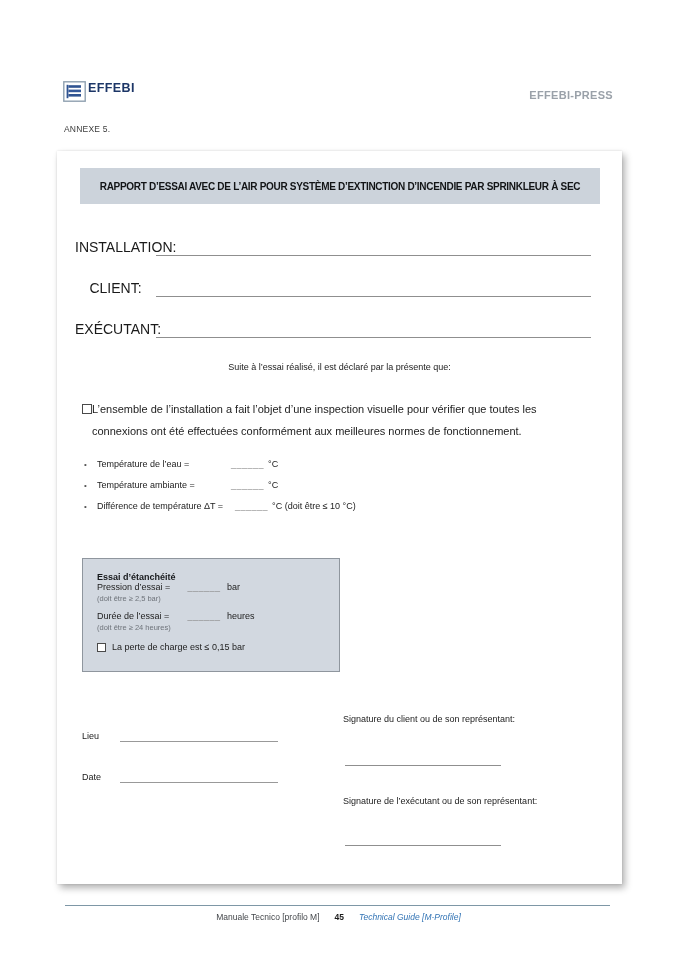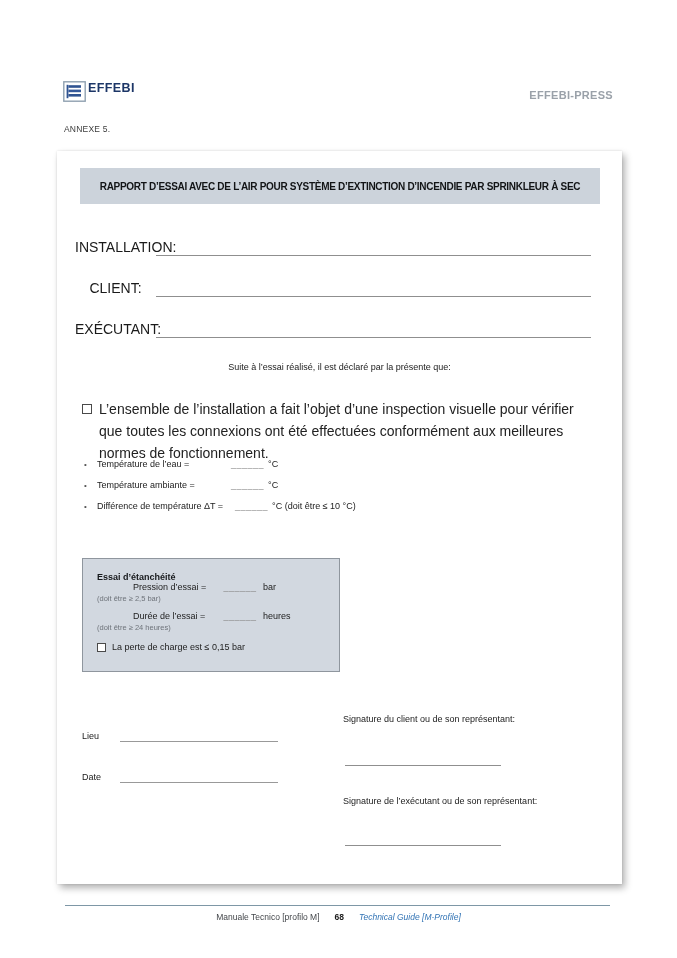--- a/index.html
+++ b/index.html
@@ -24,38 +24,38 @@
     position:absolute; left:23px; top:17px; width:520px; height:36px; background:#ccd3db;
     display:flex; align-items:center; justify-content:center;
     font-size:10px; font-weight:bold; letter-spacing:-0.3px; color:#121416; white-space:nowrap;
   }
   .field-row { position:absolute; left:18px; width:516px; display:flex; align-items:flex-end; font-size:14px;text-align:center; }
   .f-label { width:81px; flex:none; padding-bottom:1px; }
   .f-line { flex:1; border-bottom:1px solid #8f8f8f; height:11px; }
 
   .declaration { position:absolute; left:0; top:211px; width:100%; text-align:center; font-size:9px; color:#222; }
 
-  .inspection { position:absolute; left:25px; top:247px; display:flex; gap:7px; font-size:14px; }
+  .inspection { position:absolute; left:25px; top:247px; display:flex; font-size:11px; }
   .checkbox { width:10px; height:10px; border:1px solid #4a4a4a; background:#fff; flex:none; }
   .inspection .checkbox { margin-top:6px; }
   .insp-text { width:484px; line-height:22px; color:#222; }
 
   .bullets { position:absolute; left:27px; top:308px; font-size:9px; color:#222; }
   .bullet-item { display:flex; align-items:baseline; height:21px; }
   .bullet-item::before { content:"\2022"; width:13px; font-size:8px; color:#555; }
   .b-label { display:inline-block; min-width:134px; padding-right:4px; }
   .b-blank { color:#8a8a8a; letter-spacing:0.5px; }
   .b-unit { margin-left:4px; }
 
   .leak-box {
     position:absolute; left:25px; top:407px; width:258px; height:114px;
     background:#d2d8e0; border:1px solid #8f969e; padding:13px 14px 11px; font-size:9px; color:#222;
   }
   .lb-title { font-weight:bold; font-size:9px; color:#17191c; }
-  .lb-label { display:inline-block; min-width:88px;margin-left:36px; }
+  .lb-label { display:inline-block; min-width:88px; }
   .lb-note { font-size:7.5px; color:#6e737a; margin-top:2px; }
   .lb-row2 { margin-top:8px; }
   .lb-check { margin-top:10px; display:flex; align-items:center; gap:6px; }
   .lb-check .checkbox { width:9px; height:9px; }
 
   .place-row { position:absolute; left:25px; width:196px; display:flex; align-items:flex-end; font-size:9px; }
   .p-label { width:38px; flex:none; padding-bottom:1px;margin-top:8px; }
   .p-line { flex:1; border-bottom:1px solid #999; height:11px; }
 
   .sig-label { position:absolute; left:286px; font-size:9px; color:#222; }
@@ -161,17 +161,17 @@
     <div class="sig-label" style="top:563px;">Signature du client ou de son représentant:</div>
     <div class="sig-line" style="top:614px;"></div>
     <div class="sig-label" style="top:645px;">Signature de l’exécutant ou de son représentant:</div>
     <div class="sig-line" style="top:694px;"></div>
 
   </div>
 
   <div class="footer-rule"></div>
   <div class="footer">
     <span class="footer-left">Manuale Tecnico [profilo M]</span>
-    <span class="footer-page">68</span>
+    <span class="footer-page">45</span>
     <span class="footer-right">Technical Guide [M-Profile]</span>
   </div>
 
 </div>
 
 </body></html>

